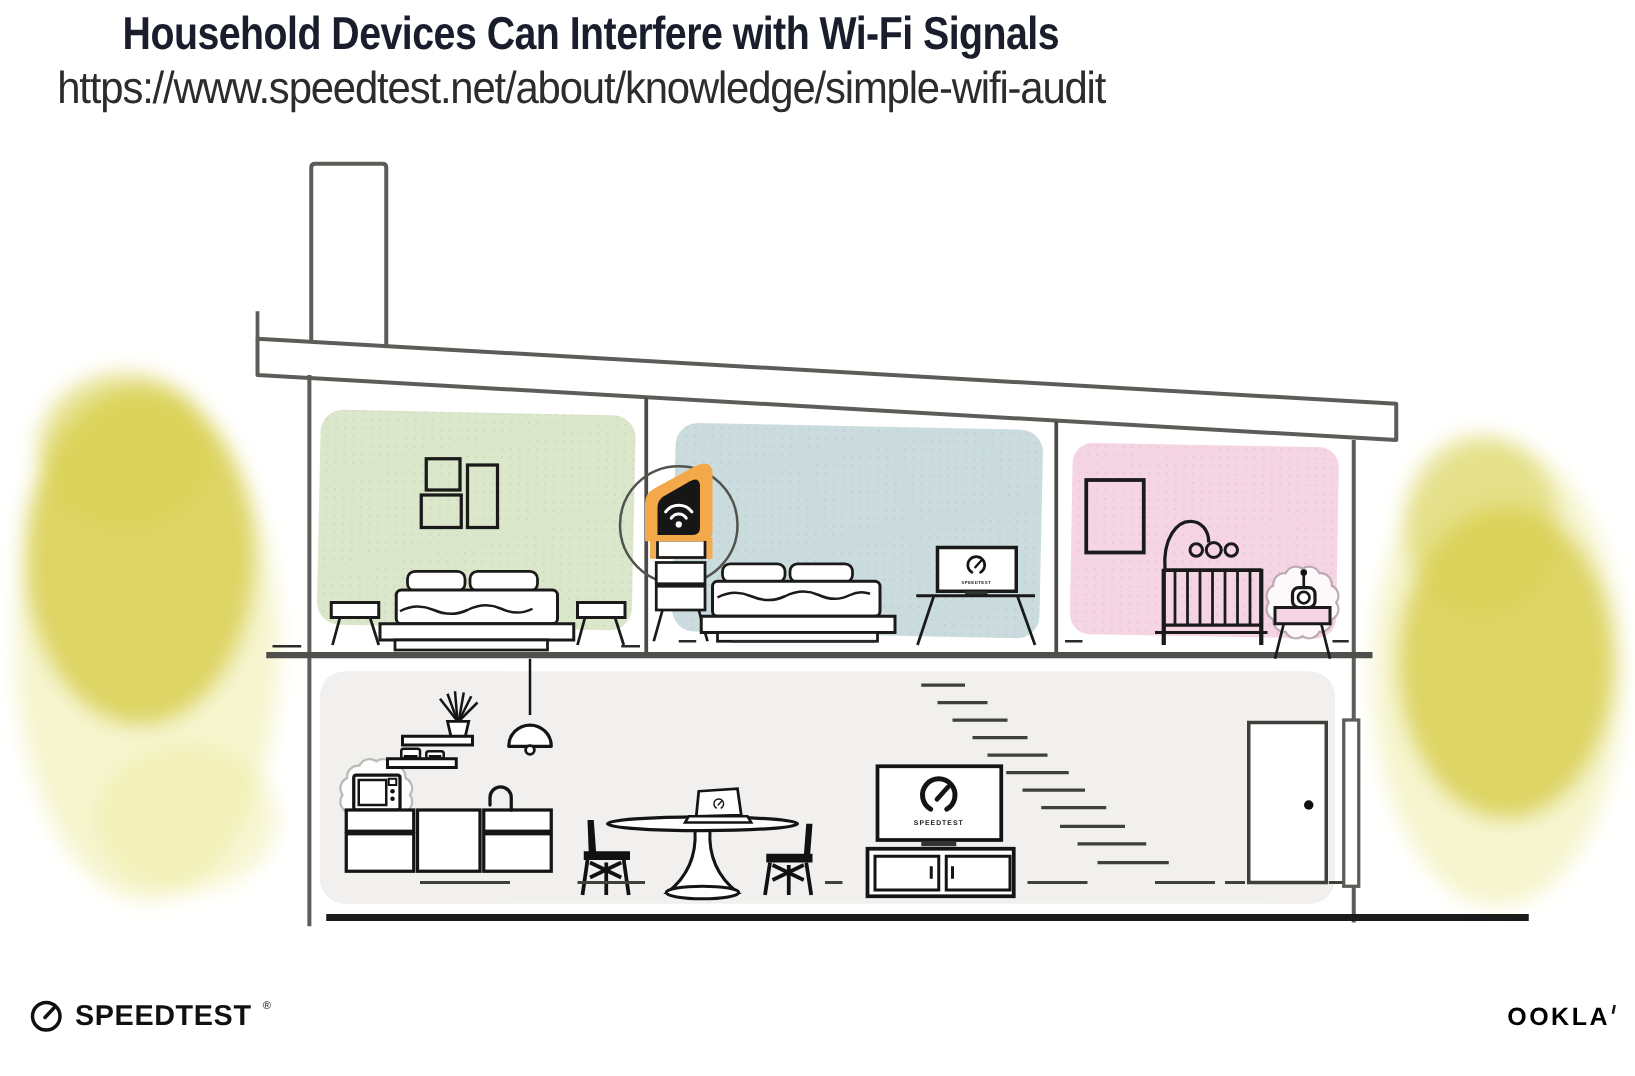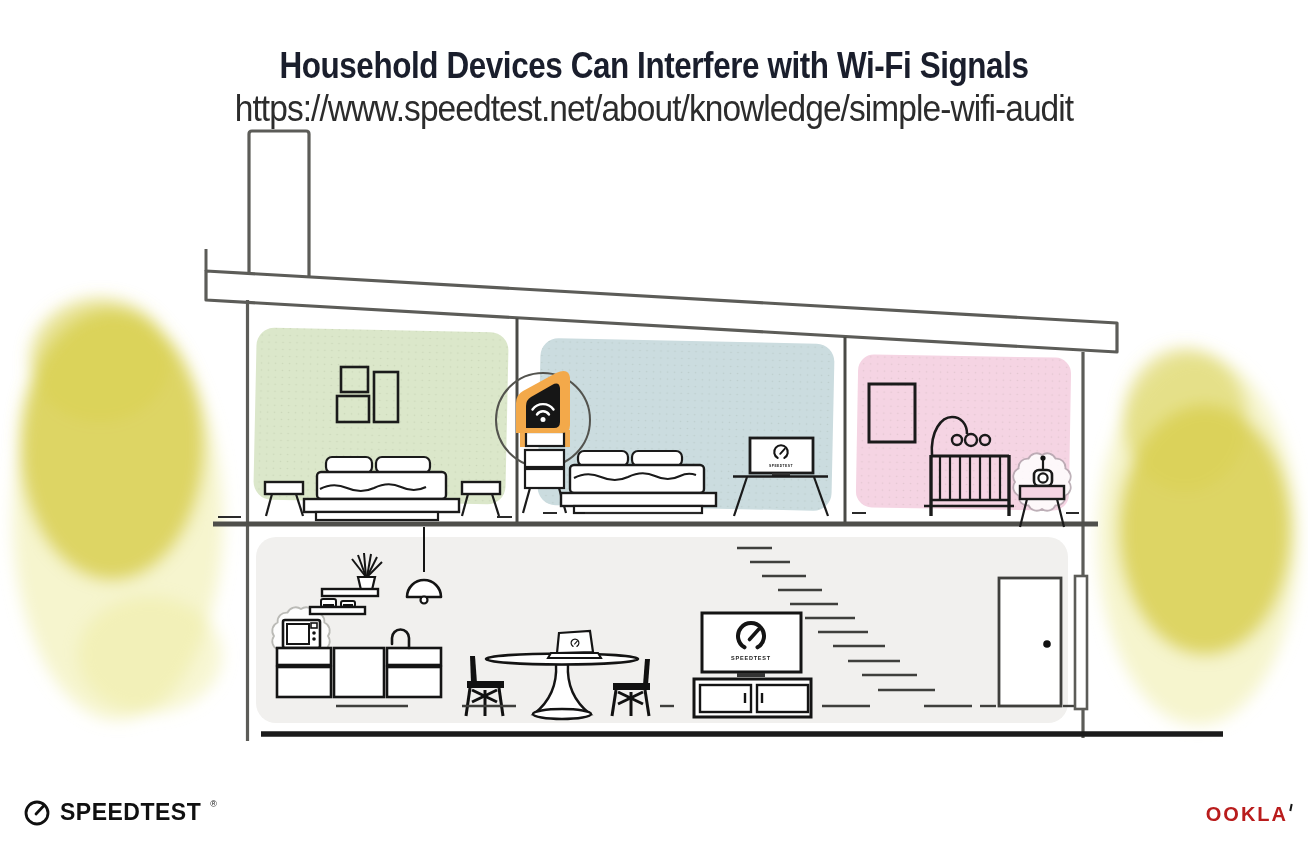--- a/index.html
+++ b/index.html
@@ -1,28 +1,28 @@
 <!DOCTYPE html>
 <html><head>
 <meta charset="utf-8">
 <style>
   html,body{margin:0;padding:0;background:#ffffff;}
   .stage{position:relative;width:1308px;height:861px;background:#fff;overflow:hidden;
          font-family:"Liberation Sans",sans-serif;}
-  .hdr{position:absolute;top:6px;left:0;width:1308px;text-align:center;margin-top:39px;}
+  .hdr{position:absolute;top:6px;left:0;width:1308px;text-align:left;}
   .hdr h1{margin:0;font-size:37px;font-weight:700;color:#1a1e2c;letter-spacing:-0.5px;
           transform:scaleX(.85);transform-origin:50% 50%;}
   .hdr .url{margin-top:1px;font-size:36px;font-weight:400;color:#2c2c2c;letter-spacing:-1px;
           transform:scaleX(.93);transform-origin:50% 50%;}
   svg.scene{position:absolute;left:0;top:0;}
   svg text{font-family:"Liberation Sans",sans-serif;}
   .st-logo{position:absolute;left:22px;top:797px;display:flex;align-items:center;gap:8px;color:#101010;}
   .st-logo .word{font-size:23px;font-weight:700;letter-spacing:.5px;}
   .st-logo .reg{font-size:9px;vertical-align:top;position:relative;top:-8px;left:1px;}
-  .ookla{position:absolute;right:16px;top:803px;color:#b91c1c;display:flex;align-items:flex-start;}
+  .ookla{position:absolute;right:16px;top:803px;color:#000000;display:flex;align-items:flex-start;}
   .ookla .word{font-size:20px;font-weight:600;letter-spacing:2px;}
   .ookla .tm-tick{display:inline-block;width:2px;height:7px;background:#141414;margin-left:2px;margin-top:1px;transform:rotate(12deg);}
 </style>
 </head>
 <body>
 
 <div class="stage">
 
   <svg class="scene" width="1308" height="861" viewBox="0 0 1308 861">
     <defs>

